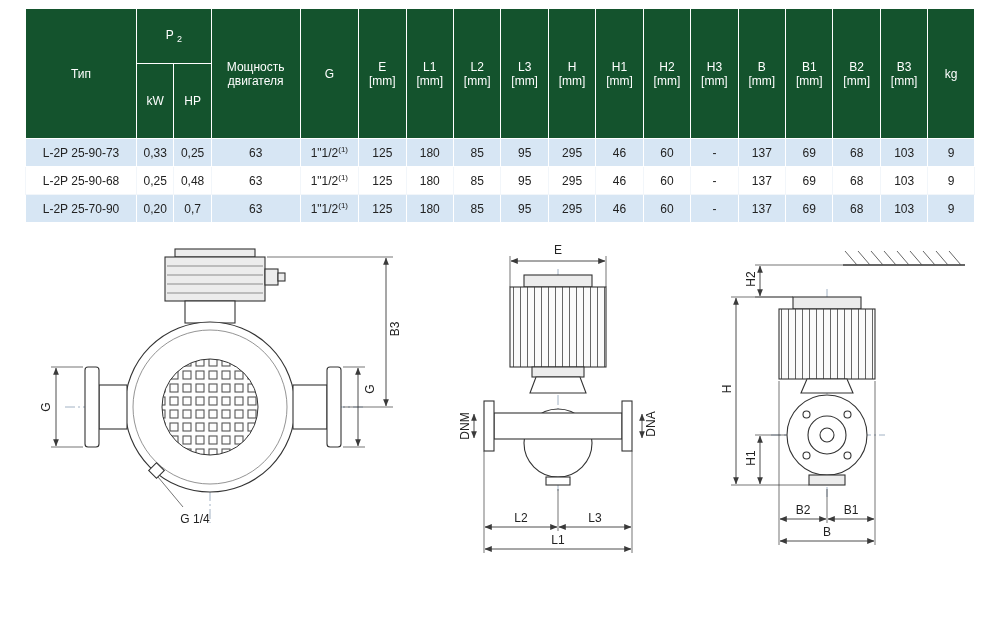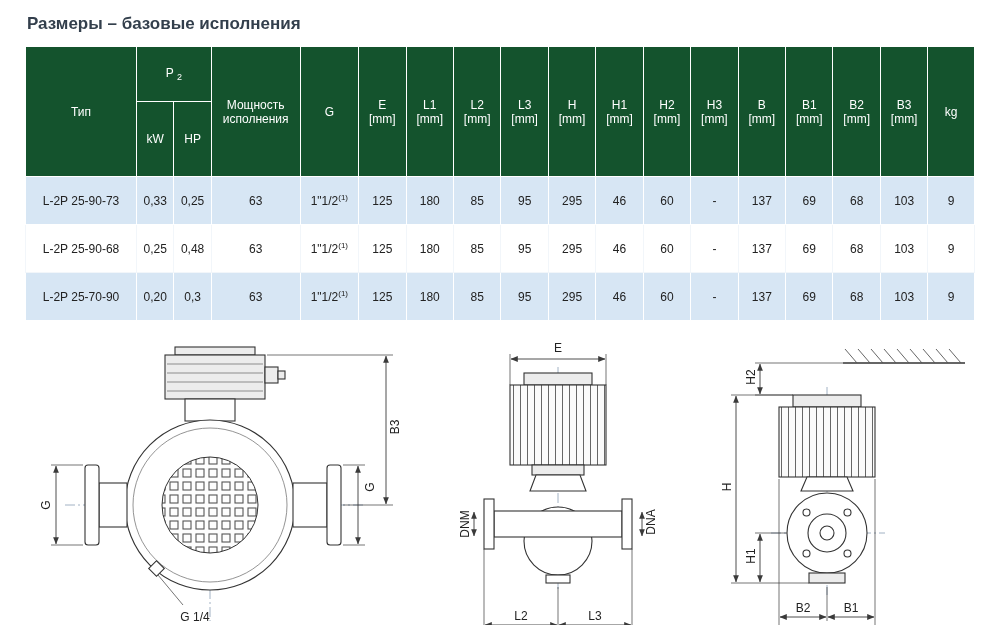--- a/index.html
+++ b/index.html
@@ -2,21 +2,21 @@
 <html><head>
 <meta charset="utf-8">
 <style>
   html,body{margin:0;padding:0;background:#fff;}
   body{width:1000px;height:625px;overflow:hidden;font-family:"Liberation Sans",sans-serif;}
   .page{padding:8px 25px 0 25px;}
   .title{font-size:17px;font-weight:bold;color:#333f4c;margin:6px 0 12px 2px;}
   table.specs{border-collapse:collapse;width:950px;table-layout:fixed;}
   table.specs th{background:#14532d;color:#fff;font-weight:normal;font-size:12px;
     border:1px solid #fff;padding:2px;text-align:center;vertical-align:middle;}
-  table.specs td{font-size:12px;color:#222;text-align:center;padding:16px 2px;border:1px solid #fff;}
+  table.specs td{font-size:12px;color:#222;text-align:center;padding:6px 2px;border:1px solid #fff;}
   tr.row-odd td{background:#d7e6f4;}
   tr.row-even td{background:#ffffff;border-color:#f2f6fa;}
   th.th-power{text-align:left;padding-left:8px;margin-left:29px;}
   tr.hrow1 th{height:50px;}
   tr.hrow2 th{height:70px;text-align:center;}
   sub{font-size:9px;}
   sup.note{font-size:8px;vertical-align:super;}
   .drawings{display:flex;justify-content:space-between;width:950px;margin-top:16px;}
   
   .drw{stroke:#333;stroke-width:1.1;fill:#fff;}
@@ -27,21 +27,20 @@
   .hatch{stroke:#555;stroke-width:0.9;}
   .ceil{stroke:#333;stroke-width:1.5;}
   .axis{stroke:#8aa0b5;stroke-width:0.8;stroke-dasharray:10 3 2 3;fill:none;}
   .dimtext{font-size:12px;fill:#222;font-family:"Liberation Sans",sans-serif;}
 </style>
 </head>
 <body>
 
 <div class="page">
 
-  <div class="title">Размеры – базовые исполнения</div>
 
   <table class="specs">
     <colgroup>
       <col style="width:110px">
         <col style="width:37px">
         <col style="width:37px">
       <col style="width:88px">
         <col style="width:58px">
       <col style="width:47px">
         <col style="width:47px">
@@ -56,21 +55,21 @@
         <col style="width:47px">
         <col style="width:47px">
       <col style="width:46px">
     </colgroup>
     <thead>
       <tr class="hrow1">
         <th rowspan="2">Тип</th>
         <th colspan="2"><span>P</span>&nbsp;<sub>2</sub></th>
         <th rowspan="2" class="th-power">
           <div>Мощность</div>
-          <div>исполнения</div>
+          <div>двигателя</div>
         </th>
         <th rowspan="2">G</th>
         <th rowspan="2">
             <div>E</div>
             <div>[mm]</div>
           </th>
         <th rowspan="2">
             <div>L1</div>
             <div>[mm]</div>
           </th>
@@ -158,21 +157,21 @@
         <td>-</td>
         <td>137</td>
         <td>69</td>
         <td>68</td>
         <td>103</td>
         <td>9</td>
       </tr>
       <tr class="row-odd">
         <td>L-2P 25-70-90</td>
         <td>0,20</td>
-        <td>0,3</td>
+        <td>0,7</td>
         <td>63</td>
         <td><span>1"1/2</span><sup class="note">(1)</sup></td>
         <td>125</td>
         <td>180</td>
         <td>85</td>
         <td>95</td>
         <td>295</td>
         <td>46</td>
         <td>60</td>
         <td>-</td>

